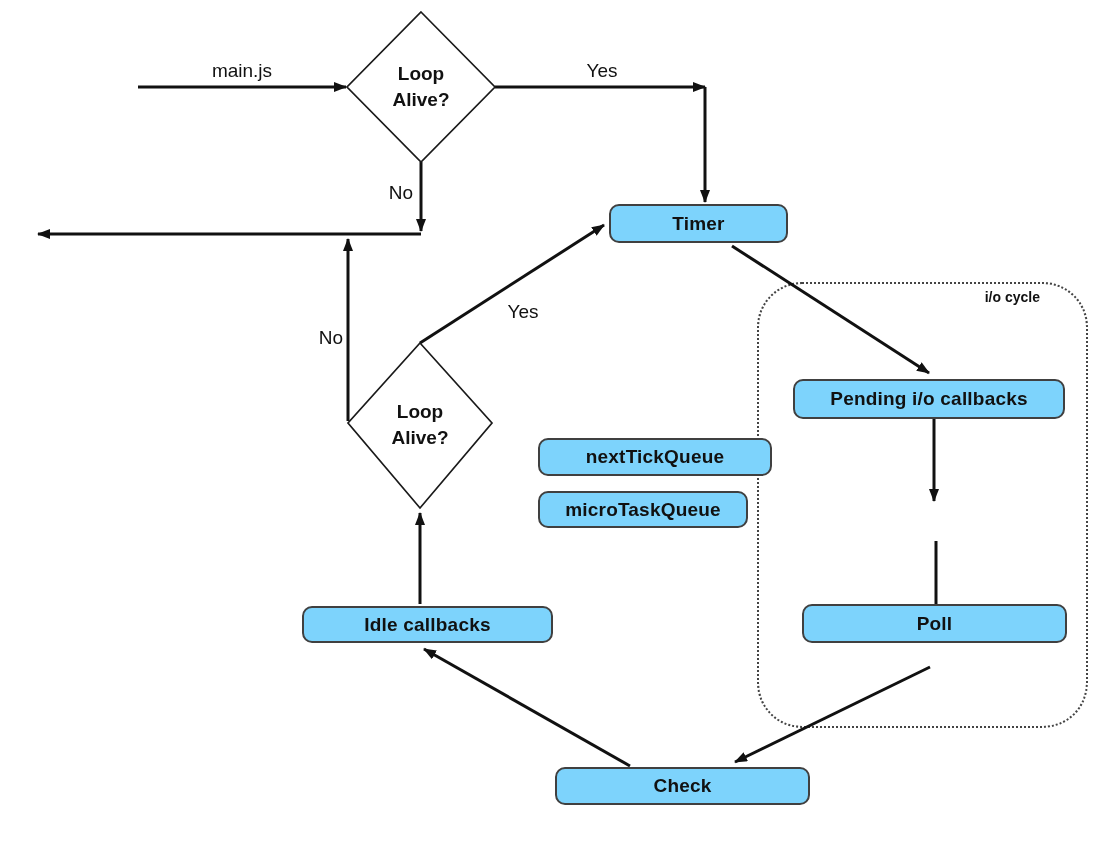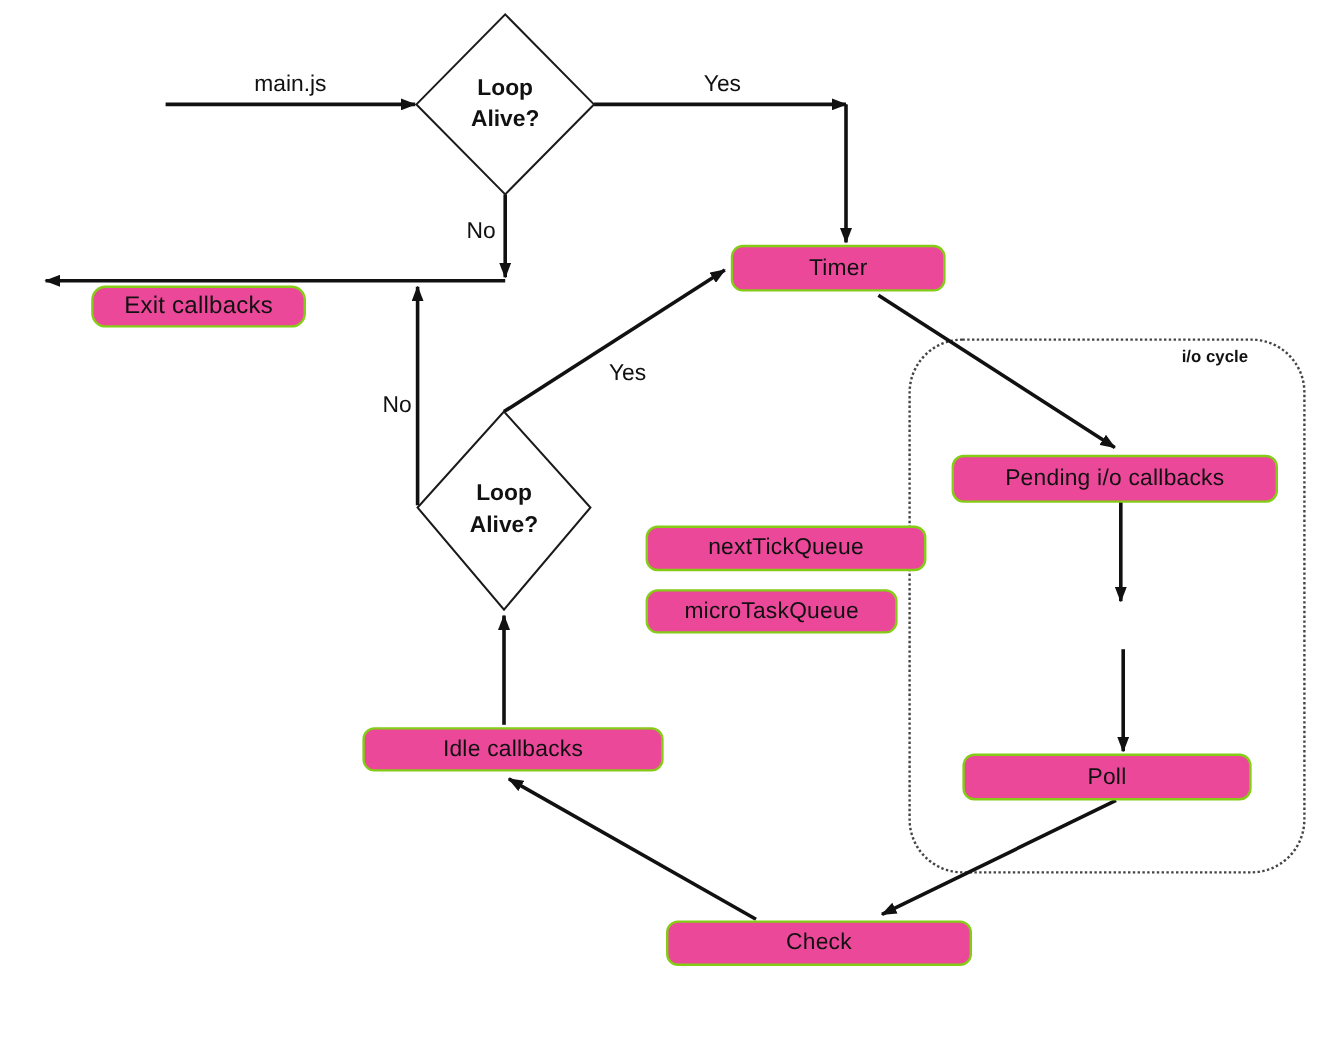--- a/index.html
+++ b/index.html
@@ -18,27 +18,27 @@
   }
   .wires {
     position: absolute;
     left: 0; top: 0;
     z-index: 1;
   }
   .node {
     position: absolute;
     z-index: 2;
     box-sizing: border-box;
-    background: #ec4899;
-    border: 2px solid #84cc16;
+    background: #7dd3fc;
+    border: 2px solid #404040;
     border-radius: 10px;
     display: flex;
     align-items: center;
     justify-content: center;
-    font-weight: normal;
+    font-weight: bold;
     font-size: 19px;
     letter-spacing: 0.2px;
     white-space: nowrap;
   }
   .diamond-label {
     position: absolute;
     z-index: 2;
     display: flex;
     align-items: center;
     justify-content: center;
@@ -117,28 +117,27 @@
   <div class="diamond-label" style="left:378px; top:395px; width:84px; height:60px;">Loop Alive?</div>
 
   <div class="edge-label" style="left:242px; top:71px;">main.js</div>
   <div class="edge-label" style="left:602px; top:71px;">Yes</div>
   <div class="edge-label" style="left:401px; top:193px;">No</div>
   <div class="edge-label" style="left:523px; top:312px;">Yes</div>
   <div class="edge-label" style="left:331px; top:338px;">No</div>
 
   <div class="node" style="left:609px; top:204px; width:179px; height:39px;">Timer</div>
 
-  <div class="node" style="left:76px; top:238px; width:179px; height:35px; border-radius:12px; font-size:20px;">Exit callbacks</div>
 
   <div class="node" style="left:538px; top:438px; width:234px; height:38px;">nextTickQueue</div>
 
   <div class="node" style="left:538px; top:491px; width:210px; height:37px;">microTaskQueue</div>
 
   <div class="node" style="left:793px; top:379px; width:272px; height:40px;">Pending i/o callbacks</div>
 
 
-  <div class="node" style="left:802px; top:628px; width:241px; height:39px;">Poll</div>
+  <div class="node" style="left:802px; top:604px; width:265px; height:39px;">Poll</div>
 
   <div class="node" style="left:302px; top:606px; width:251px; height:37px;">Idle callbacks</div>
 
   <div class="node" style="left:555px; top:767px; width:255px; height:38px;">Check</div>
 
 </div>
 
 </body></html>

